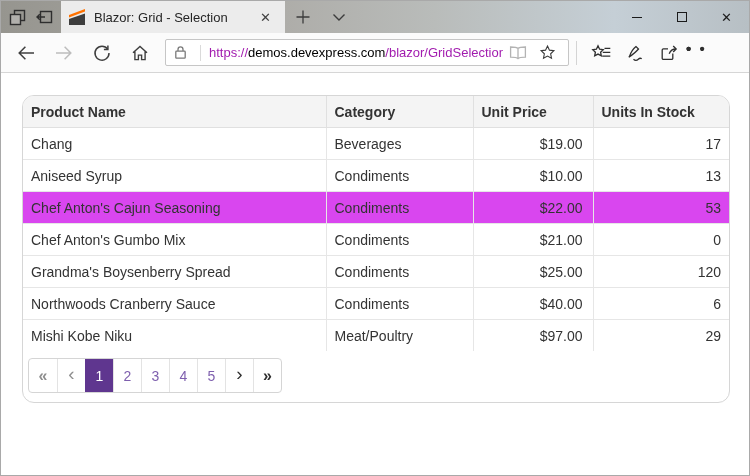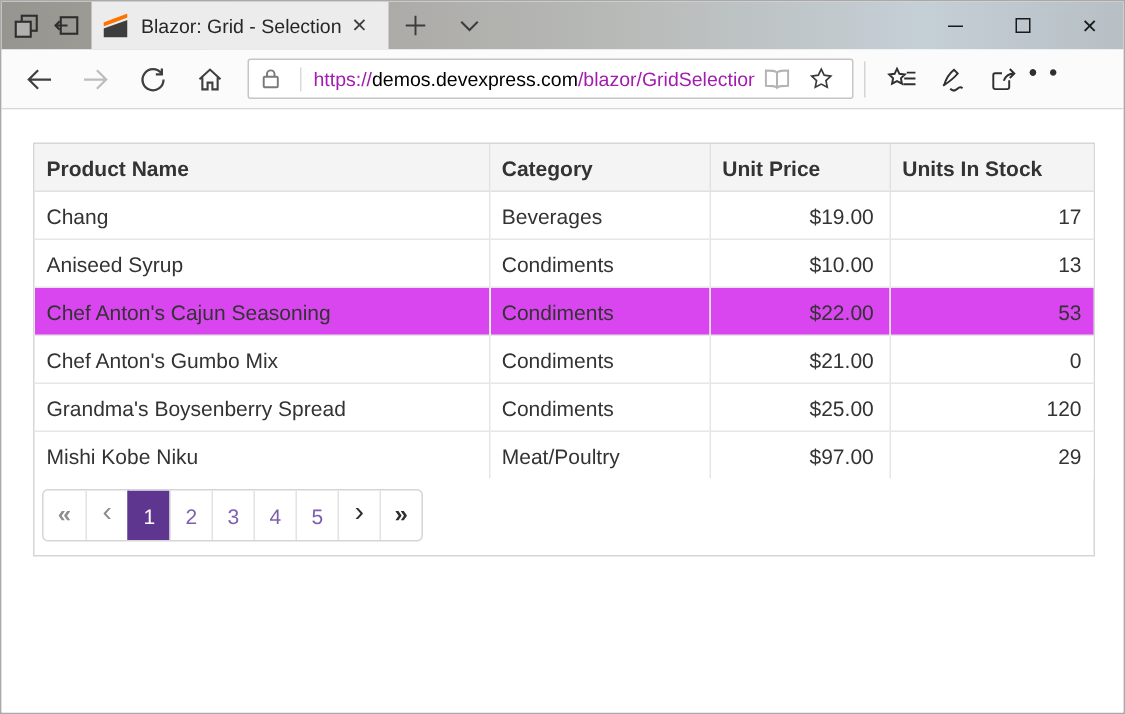--- a/index.html
+++ b/index.html
@@ -9,21 +9,21 @@
     border:1px solid #a9a9a9;box-sizing:border-box;background:#fff;
   }
   
   .titlebar{
     height:32px;display:flex;align-items:stretch;
     background:linear-gradient(to right,#96958f 0%,#aeada9 38%,#b9bcba 58%,#c5cfd6 82%,#b7bfc4 100%);
   }
   .tab-actions{width:60px;display:flex;align-items:center;justify-content:space-evenly;}
   .tb-ico{display:flex;align-items:center;justify-content:center;}
   .tab{
-    width:198px;background:#ececec;display:flex;align-items:center;
+    width:224px;background:#ececec;display:flex;align-items:center;
     padding:0 8px;box-sizing:border-box;
   }
   .tab-title{flex:1;font-size:13px;color:#262626;margin-left:9px;white-space:nowrap;overflow:hidden;}
   .tab-close{font-size:13px;color:#404040;padding:2px 6px;cursor:default;}
   .newtab,.tabchev{width:36px;display:flex;align-items:center;justify-content:center;color:#333;}
   .spacer{flex:1;}
   .win-controls{display:flex;}
   .win-btn{width:45px;height:32px;display:flex;align-items:center;justify-content:center;}
   .glyph-min{width:10px;height:1px;background:#1a1a1a;}
   .glyph-max{width:10px;height:10px;border:1px solid #1a1a1a;box-sizing:border-box;background:transparent;}
@@ -43,21 +43,21 @@
   .url .dim{color:#a21caf;}
   .url .domain{color:#000000;font-weight:400;}
   .addr-spacer{flex:1;}
   .addr-ico{padding:0 6px;display:flex;align-items:center;}
   .tb-div{width:1px;height:24px;background:#d4d4d4;margin:0 7px;}
   .right-btn{width:34px;height:36px;display:flex;align-items:center;justify-content:center;}
   .dots{font-size:15px;letter-spacing:2px;color:#2f2f2f;font-weight:700;line-height:0;padding-bottom:7px;}
   
   .page{background:#fff;padding-top:22px;height:404px;box-sizing:border-box;}
   .grid-card{
-    margin-left:21px;width:708px;border:1px solid #d6d6d6;border-radius:0;
+    margin-left:21px;width:708px;border:1px solid #d6d6d6;border-radius:12px;
     box-sizing:border-box;overflow:hidden;background:#fff;
   }
   table.grid{width:100%;border-collapse:collapse;table-layout:fixed;font-size:14px;color:#333;}
   table.grid th{
     background:#f4f4f4;font-weight:700;text-align:left;height:31px;
     padding:0 8px;border-bottom:1px solid #e0e0e0;border-left:1px solid #e0e0e0;
     font-size:14px;color:#333;overflow:hidden;white-space:nowrap;
   }
   table.grid th:first-child{border-left:none;}
   table.grid td{
@@ -254,20 +254,26 @@
               <td class="num">$21.00</td>
               <td class="num">0</td>
             </tr>
             <tr>
               <td>Grandma's Boysenberry Spread</td>
               <td>Condiments</td>
               <td class="num">$25.00</td>
               <td class="num">120</td>
             </tr>
             <tr>
+              <td>Northwoods Cranberry Sauce</td>
+              <td>Condiments</td>
+              <td class="num">$40.00</td>
+              <td class="num">6</td>
+            </tr>
+            <tr>
               <td>Mishi Kobe Niku</td>
               <td>Meat/Poultry</td>
               <td class="num">$97.00</td>
               <td class="num">29</td>
             </tr>
           </tbody>
       </table>
       <div class="pager-wrap">
         <div class="pager">
             <span class="pg arrow disabled">«</span>

